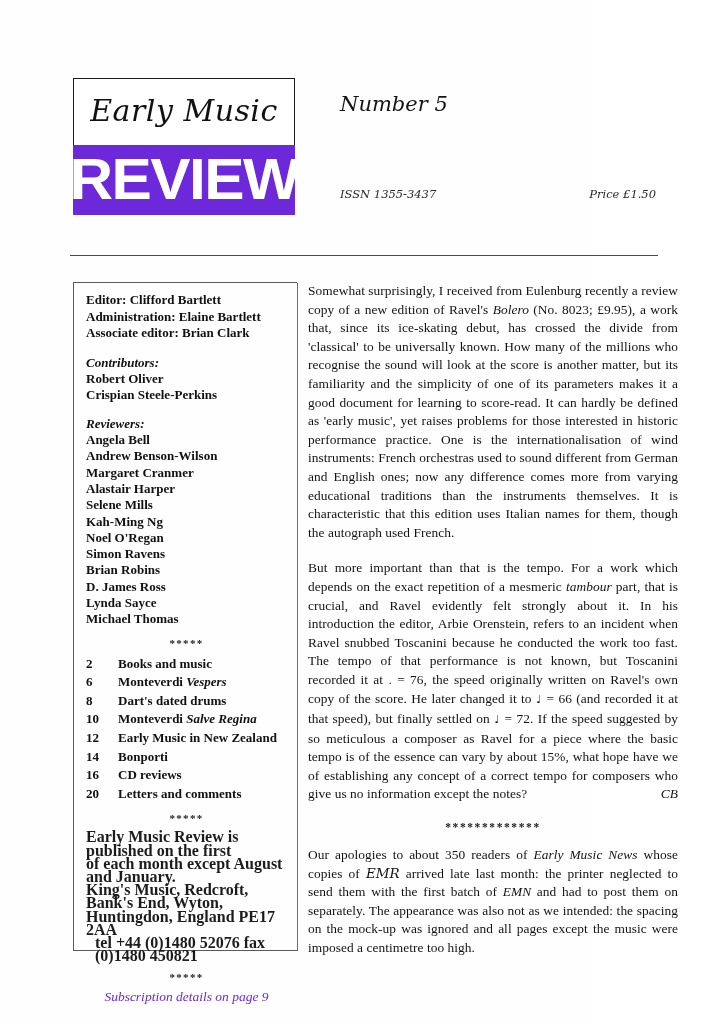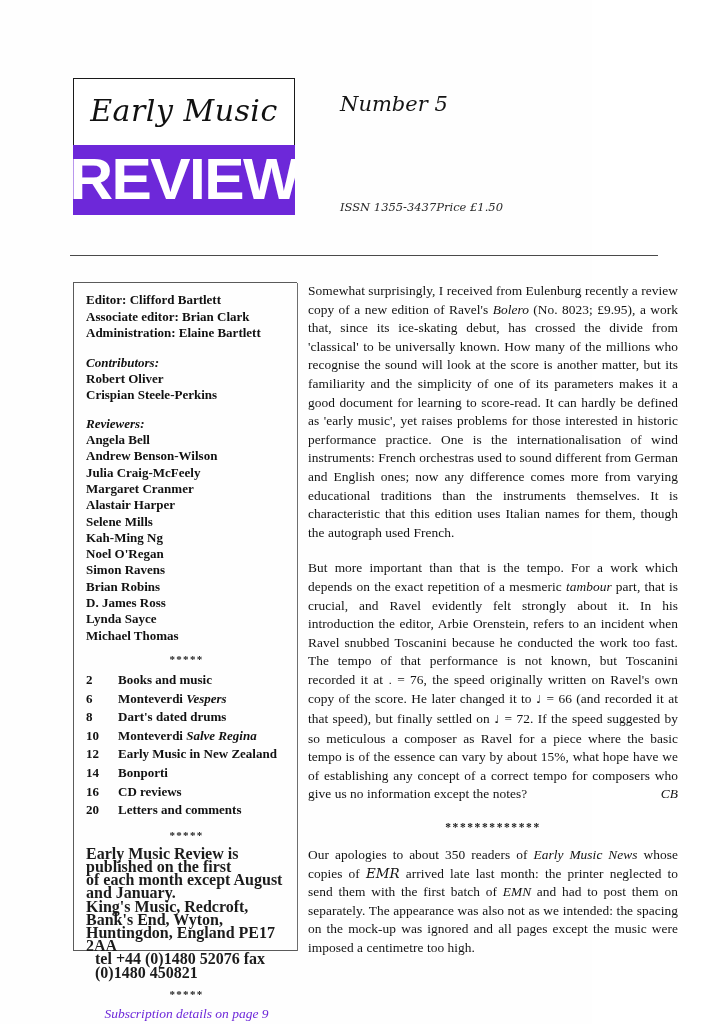--- a/index.html
+++ b/index.html
@@ -86,24 +86,25 @@
     font-family: "DejaVu Serif", "Liberation Serif", serif;
     font-style: italic;
     font-size: 21px;
     color: #141414;
     white-space: nowrap;
   }
   .issue-date { padding-right: 6px; }
 
   .meta-line {
     position: absolute;
-    top: 200px;
+    top: 187px;
     left: 340px;
     width: 340px;
     display: flex;
+    justify-content: space-between;
     align-items: baseline;
   }
   .issn, .price {
     font-family: "DejaVu Serif", "Liberation Serif", serif;
     font-style: italic;
     font-size: 11.5px;
     color: #2a2a2a;
     white-space: nowrap;
   }
   .price { padding-right: 24px; }
@@ -258,35 +259,34 @@
     <span class="price">Price £1.50</span>
   </div>
 
   <div class="head-rule"></div>
   <div class="col-divider"></div>
 
   <div class="sidebar">
 
     <div>
       <div class="staff-line">Editor: Clifford Bartlett</div>
+      <div class="staff-line">Administration: Elaine Bartlett</div>
       <div class="staff-line">Associate editor: Brian Clark</div>
-      <div class="staff-line">Administration: Elaine Bartlett</div>
     </div>
 
     <div class="section-head">Contributors:</div>
     <div>
       <div class="name-line">Robert Oliver</div>
       <div class="name-line">Crispian Steele-Perkins</div>
     </div>
 
     <div class="section-head">Reviewers:</div>
     <div>
       <div class="name-line">Angela Bell</div>
       <div class="name-line">Andrew Benson-Wilson</div>
-      <div class="name-line">Julia Craig-McFeely</div>
       <div class="name-line">Margaret Cranmer</div>
       <div class="name-line">Alastair Harper</div>
       <div class="name-line">Selene Mills</div>
       <div class="name-line">Kah-Ming Ng</div>
       <div class="name-line">Noel O'Regan</div>
       <div class="name-line">Simon Ravens</div>
       <div class="name-line">Brian Robins</div>
       <div class="name-line">D. James Ross</div>
       <div class="name-line">Lynda Sayce</div>
       <div class="name-line">Michael Thomas</div>

